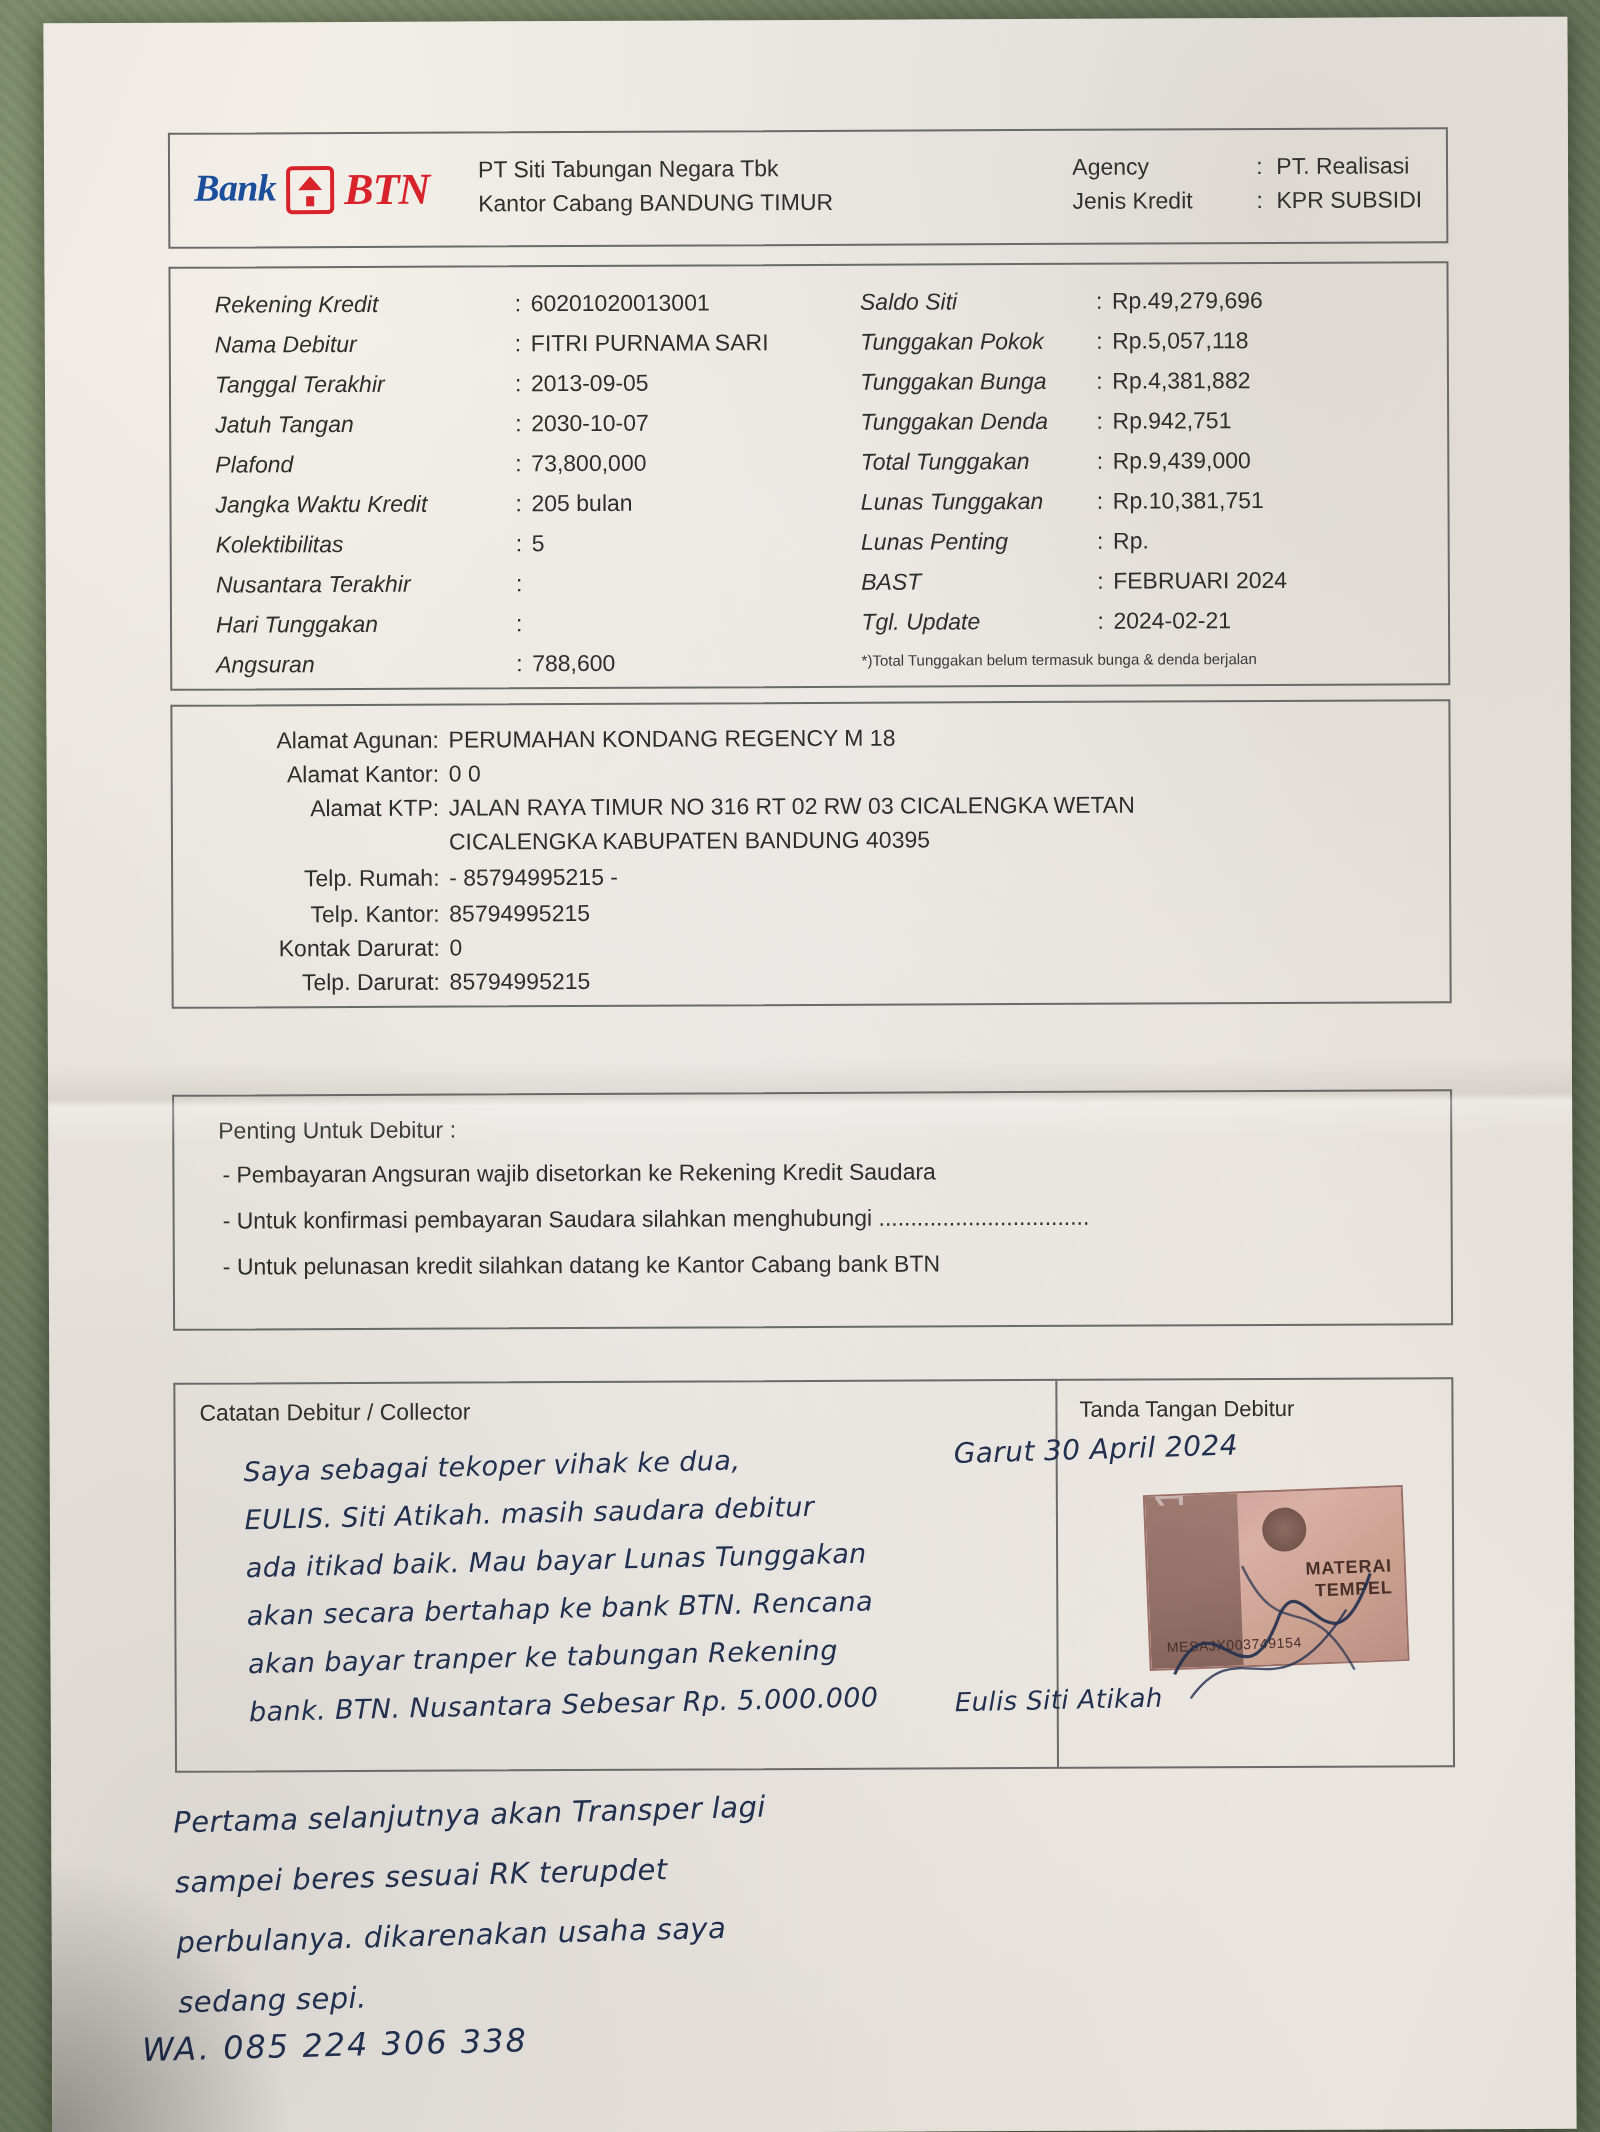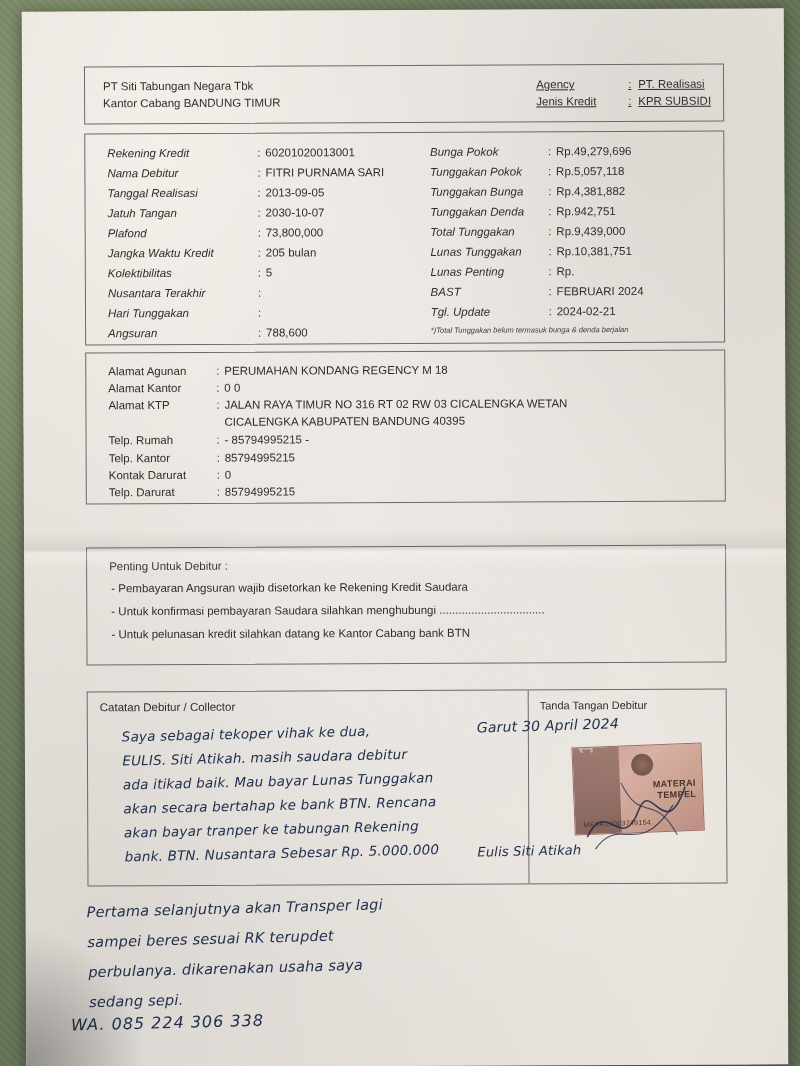--- a/index.html
+++ b/index.html
@@ -114,42 +114,42 @@
   .logo-btn {
     font-family: "Liberation Serif", serif;
     font-weight: bold;
     font-style: italic;
     font-size: 22px;
     color: #d8232a;
     letter-spacing: -.5px;
   }
   .hdr-names { font-size: 11.5px; color: #30302e; line-height: 1.45; margin-left: 6px; }
   .hdr-right { margin-left: auto; font-size: 11.5px; color: #30302e; line-height: 1.45; }
-  .hdr-right .row { display: flex; text-decoration: underline; }
+  .hdr-right .row { display: flex; }
   .hdr-right .k { width: 92px; }
   .hdr-right .s { width: 10px; }
 
   
   #data-box { left: 62px; top: 122px; width: 640px; height: 212px; }
   .cols { display: flex; padding: 10px 0 0 0; height: 100%; box-sizing: border-box; }
   .col { font-size: 11.5px; color: #2e2e2c; line-height: 1.0; }
   .col.left { width: 330px; padding-left: 22px; }
   .col.right { width: 300px; }
   .drow { display: flex; height: 20px; align-items: center; }
   .drow .k { width: 150px; font-style: italic; }
   .drow .sep { width: 8px; }
   .drow .v { white-space: nowrap; }
   .col.right .drow .k { width: 118px; }
-  .note-small { font-size: 7.5px; color: #3a3a38; margin-top: 4px; font-style: italic; }
+  .note-small { font-size: 7.5px; color: #3a3a38; margin-top: 4px; }
 
   
   #addr-box { left: 62px; top: 341px; width: 640px; height: 152px; }
   .addr-wrap { padding: 9px 0 0 22px; font-size: 11.5px; color: #2e2e2c; }
   .arow { display: flex; height: 17px; align-items: center; }
-  .arow .k { width: 108px; }
+  .arow .k { width: 108px; text-align: right; }
   .arow .sep { width: 8px; }
   .arow.second-line { padding-left: 116px; height: 17px; }
 
   
   #penting-box { left: 62px; top: 536px; width: 640px; height: 118px; }
   .penting-title { font-size: 11.5px; color: #2e2e2c; padding: 12px 0 0 22px; }
   .penting-list { padding: 10px 0 0 24px; font-size: 11.5px; color: #2e2e2c; }
   .penting-list div { margin-bottom: 11px; }
 
   
@@ -283,20 +283,25 @@
 </head>
 <body>
 
 <div id="bg"></div>
 
 <div id="paper">
   <div class="sheet-inner">
 
     <div class="box" id="header-box">
       <div class="hdr-flex">
+        <div class="logo">
+          <span class="logo-bank">Bank</span>
+          <span class="logo-mark"></span>
+          <span class="logo-btn">BTN</span>
+        </div>
         <div class="hdr-names">
           <div>PT Siti Tabungan Negara Tbk</div>
           <div>Kantor Cabang BANDUNG TIMUR</div>
         </div>
         <div class="hdr-right">
           <div class="row">
             <span class="k">Agency</span>
             <span class="s">:</span>
             <span>PT. Realisasi</span>
           </div>
@@ -316,21 +321,21 @@
             <span class="k">Rekening Kredit</span>
             <span class="sep">:</span>
             <span class="v">60201020013001</span>
           </div>
           <div class="drow">
             <span class="k">Nama Debitur</span>
             <span class="sep">:</span>
             <span class="v">FITRI PURNAMA SARI</span>
           </div>
           <div class="drow">
-            <span class="k">Tanggal Realisasi</span>
+            <span class="k">Tanggal Terakhir</span>
             <span class="sep">:</span>
             <span class="v">2013-09-05</span>
           </div>
           <div class="drow">
             <span class="k">Jatuh Tangan</span>
             <span class="sep">:</span>
             <span class="v">2030-10-07</span>
           </div>
           <div class="drow">
             <span class="k">Plafond</span>
@@ -359,21 +364,21 @@
           </div>
           <div class="drow">
             <span class="k">Angsuran</span>
             <span class="sep">:</span>
             <span class="v">788,600</span>
           </div>
         </div>
 
         <div class="col right">
           <div class="drow">
-            <span class="k">Bunga Pokok</span>
+            <span class="k">Saldo Siti</span>
             <span class="sep">:</span>
             <span class="v">Rp.49,279,696</span>
           </div>
           <div class="drow">
             <span class="k">Tunggakan Pokok</span>
             <span class="sep">:</span>
             <span class="v">Rp.5,057,118</span>
           </div>
           <div class="drow">
             <span class="k">Tunggakan Bunga</span>

